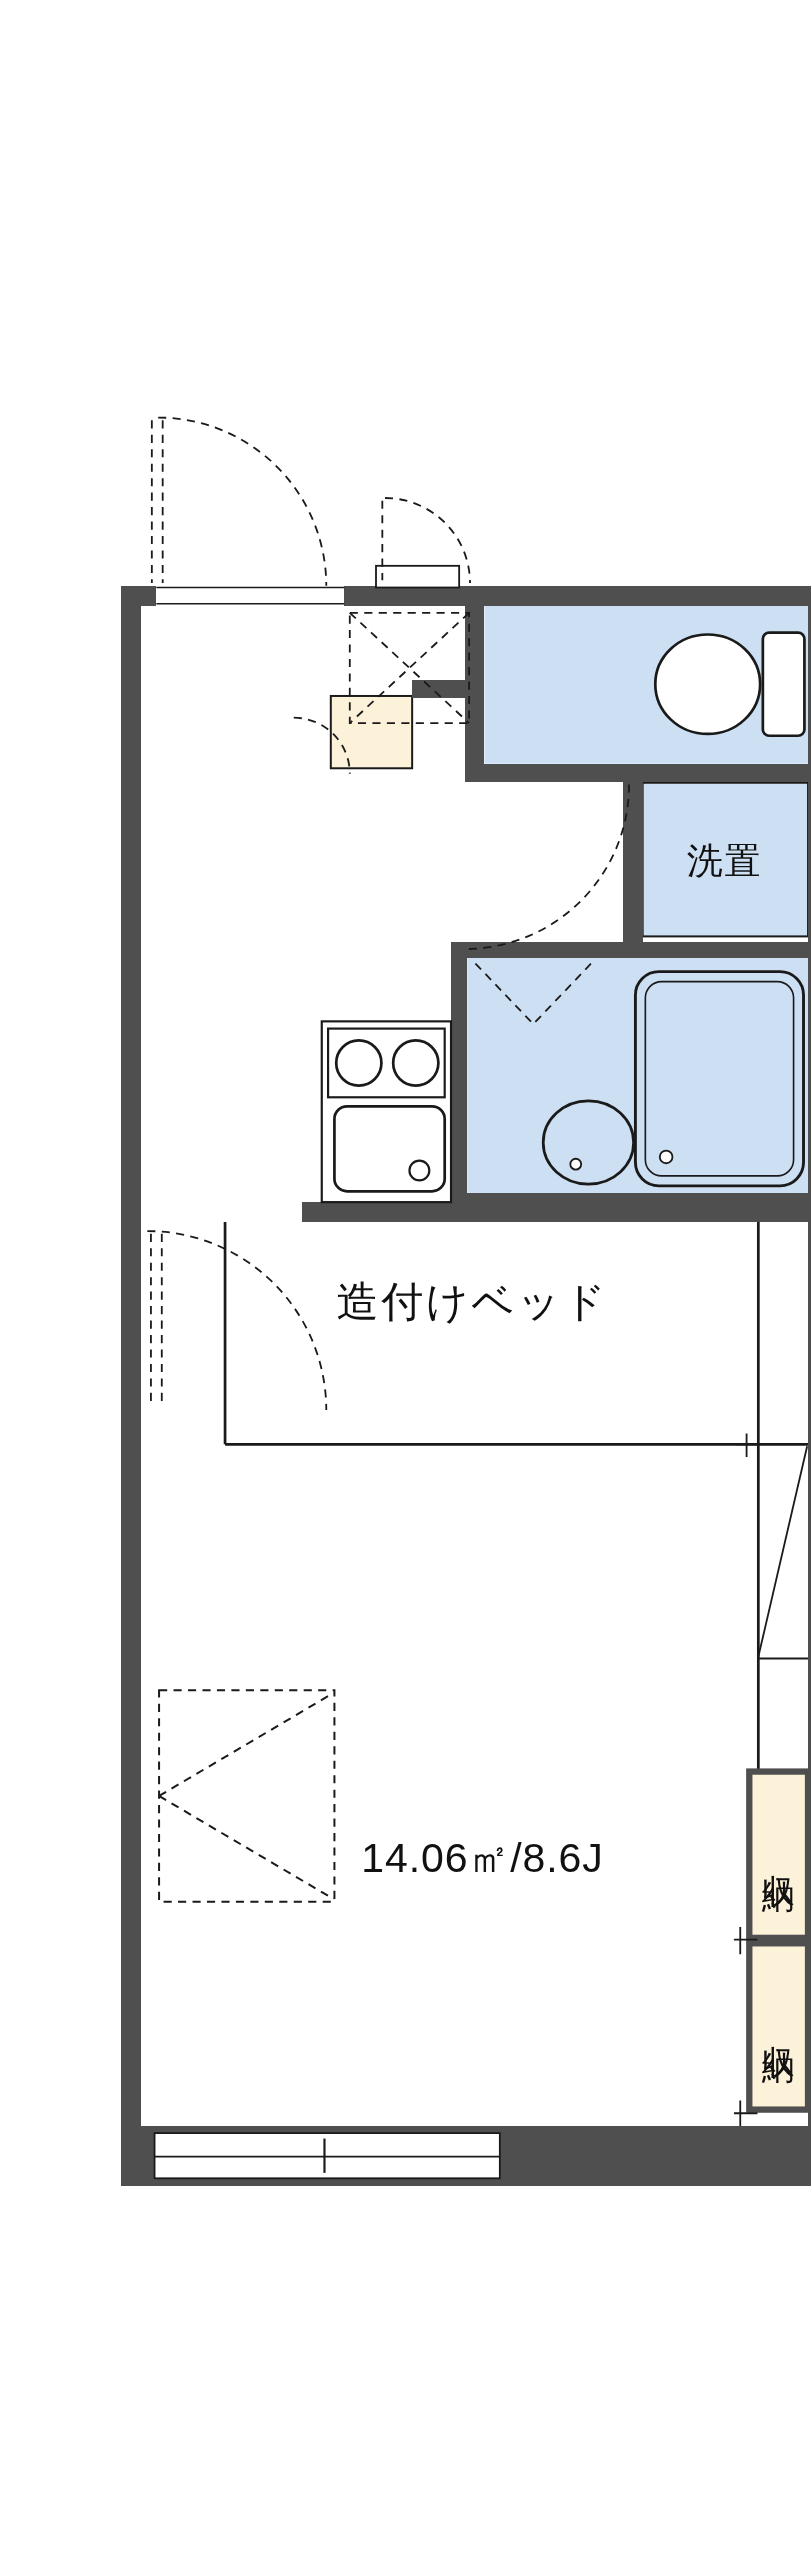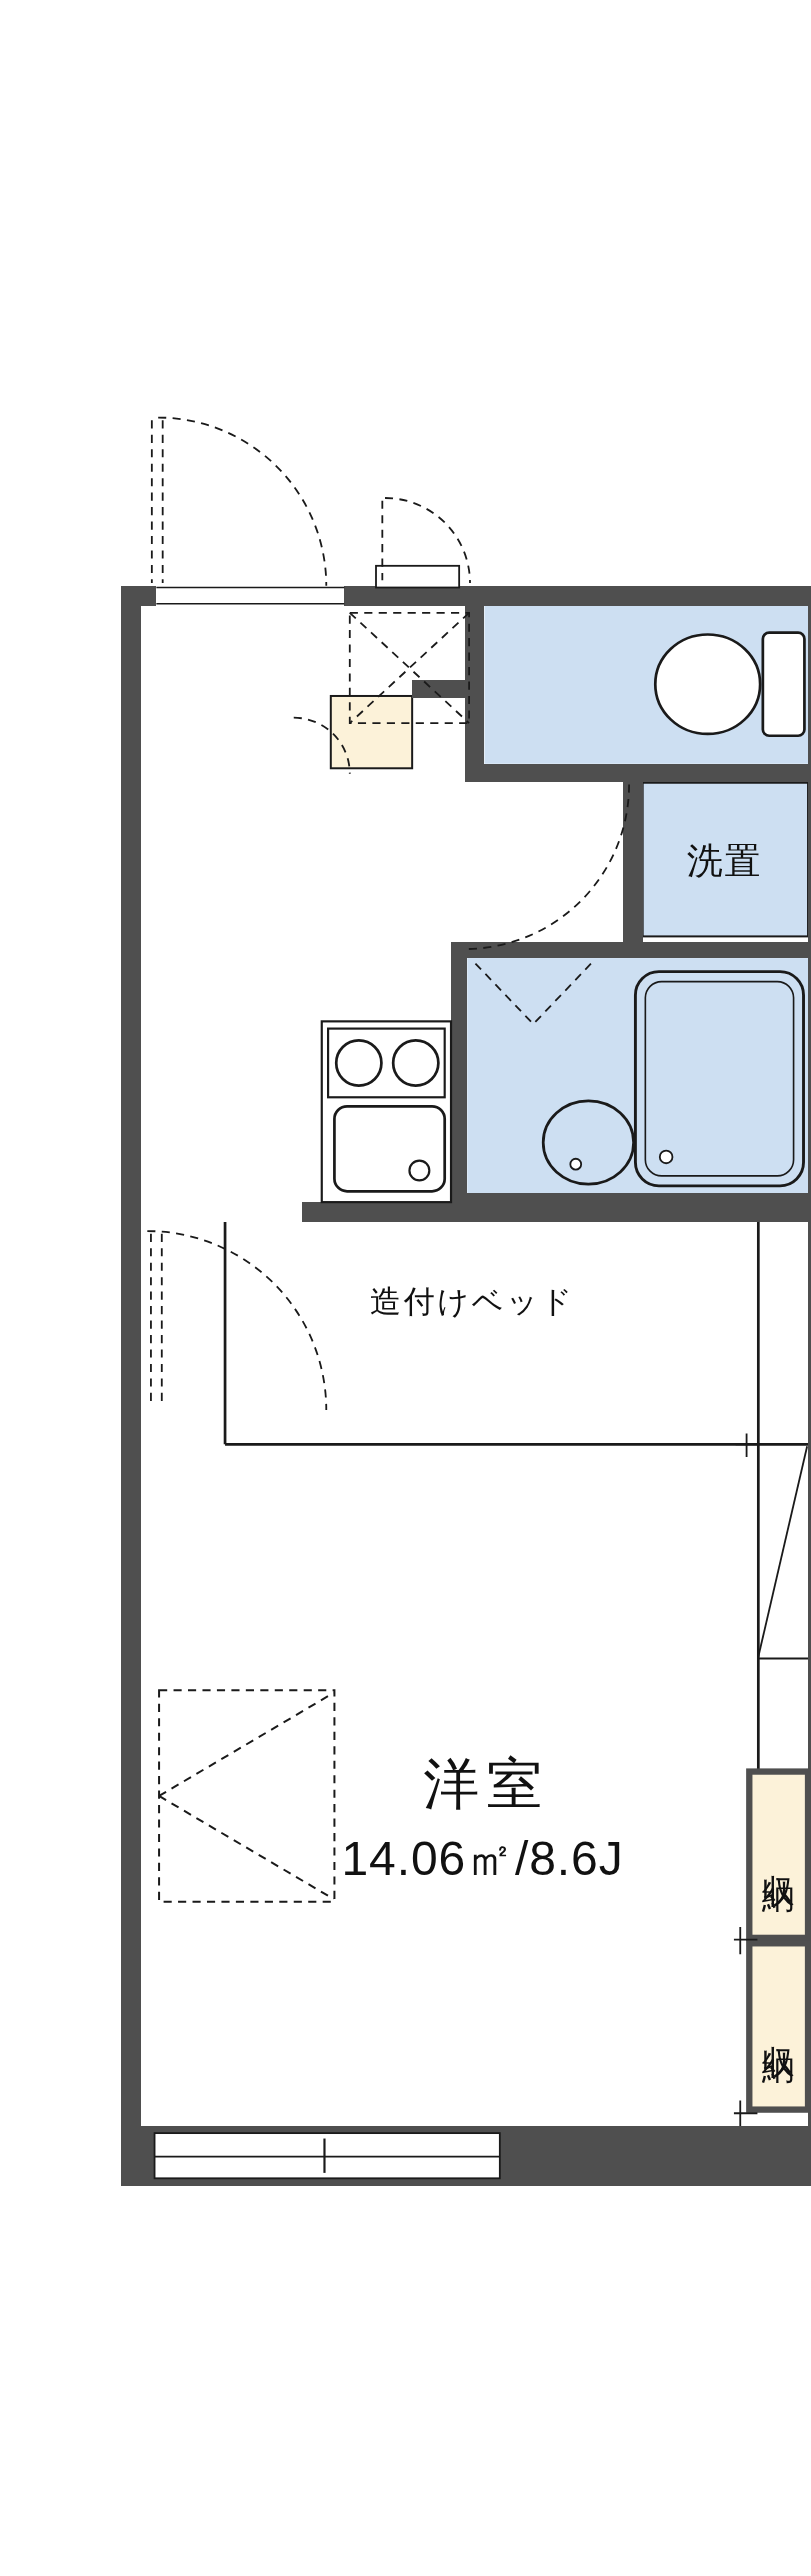--- a/index.html
+++ b/index.html
@@ -7,23 +7,23 @@
     position:relative;width:684px;height:2576px;margin:0 auto;
     background:var(--bg,#fff);
     font-family:"Liberation Sans","DejaVu Sans",sans-serif;color:#111;
   }
   .stage svg{position:absolute;left:0;top:0}
   .label{
     position:absolute;transform:translate(-50%,-50%);
     white-space:nowrap;color:#111;line-height:1.2;text-align:center;
   }
   .lbl-laundry{font-size:36px;letter-spacing:1.8px}
-  .lbl-bed{font-size:31px;letter-spacing:2.7px}
+  .lbl-bed{font-size:42px;letter-spacing:2.7px}
   .lbl-room-name{font-size:56px;letter-spacing:7.2px}
-  .lbl-room-size{font-size:48px;letter-spacing:0.9px}
+  .lbl-room-size{font-size:41px;letter-spacing:0.9px}
   .lbl-storage{font-size:33px;writing-mode:vertical-rl;letter-spacing:7.2px}
   
   .wall{fill:var(--wall,#4f4f4f)}
   .wet{fill:var(--wet,#cddff2)}
   .cream{fill:var(--cream,#fcf2d9)}
   .ln{stroke:var(--line,#1a1a1a);fill:none}
   .lnw{stroke:var(--line,#1a1a1a);fill:#fff}
   .lnb{stroke:var(--line,#1a1a1a);fill:var(--wet,#cddff2)}
   .dash{stroke:var(--line,#1a1a1a);fill:none;stroke-dasharray:9 7}
 </style>
@@ -131,19 +131,18 @@
 
     <g>
       <rect x="100" y="2360" width="382" height="50" class="lnw" stroke-width="2"></rect>
       <path d="M100,2386 H482" class="ln" stroke-width="2"></path>
       <path d="M288,2366 V2404" class="ln" stroke-width="2.4"></path>
     </g>
   </svg>
 
   <div class="label lbl-laundry" style="left:661px;top:861px">洗置</div>
   <div class="label lbl-bed" style="left:409px;top:1302px">造付けベッド</div>
-  <div class="label lbl-room-name" style="left:423px;top:1784px">洋室</div>
   <div class="label lbl-room-size" style="left:419px;top:1859px">14.06㎡/8.6J</div>
   <div class="label lbl-storage" style="left:715px;top:1855px">収納</div>
   <div class="label lbl-storage" style="left:715px;top:2026px">収納</div>
 
 </div>
 
 
 </body></html>

